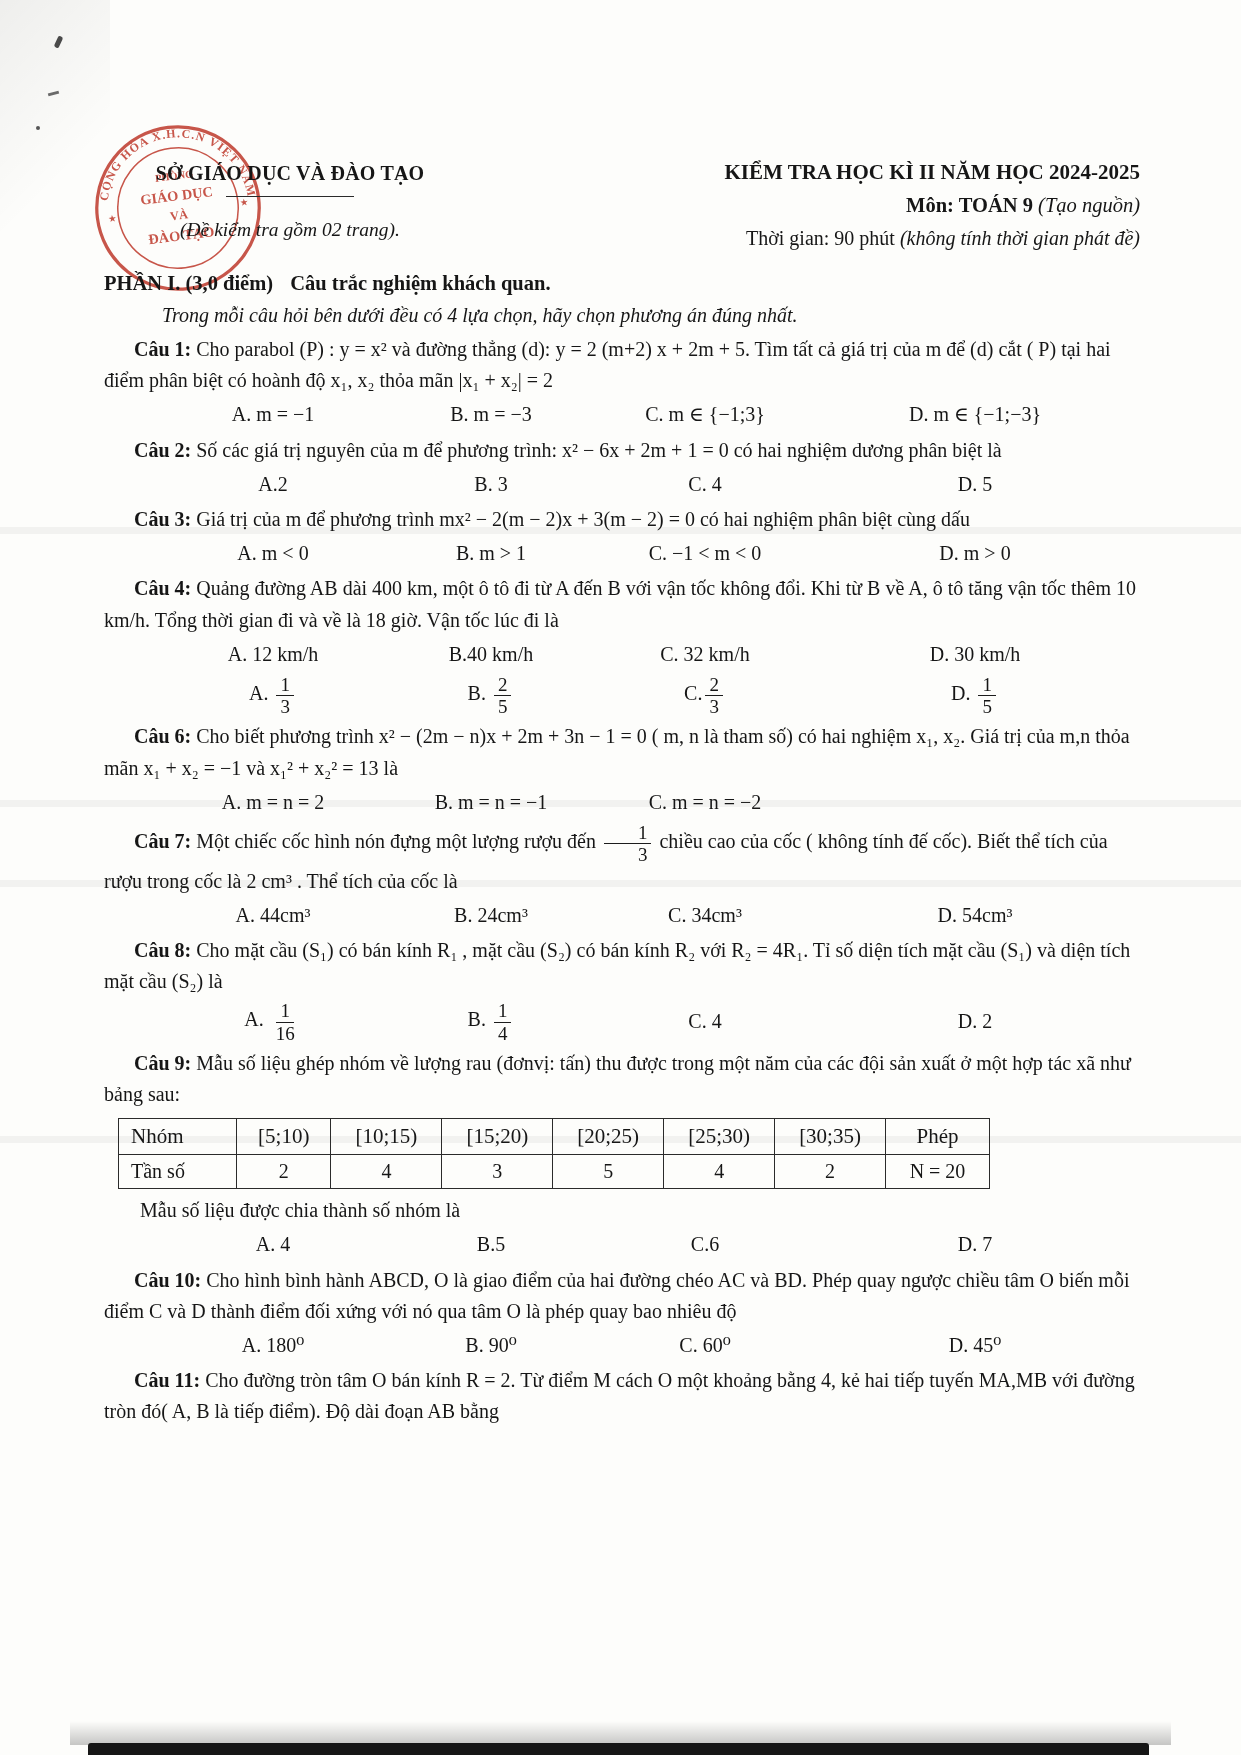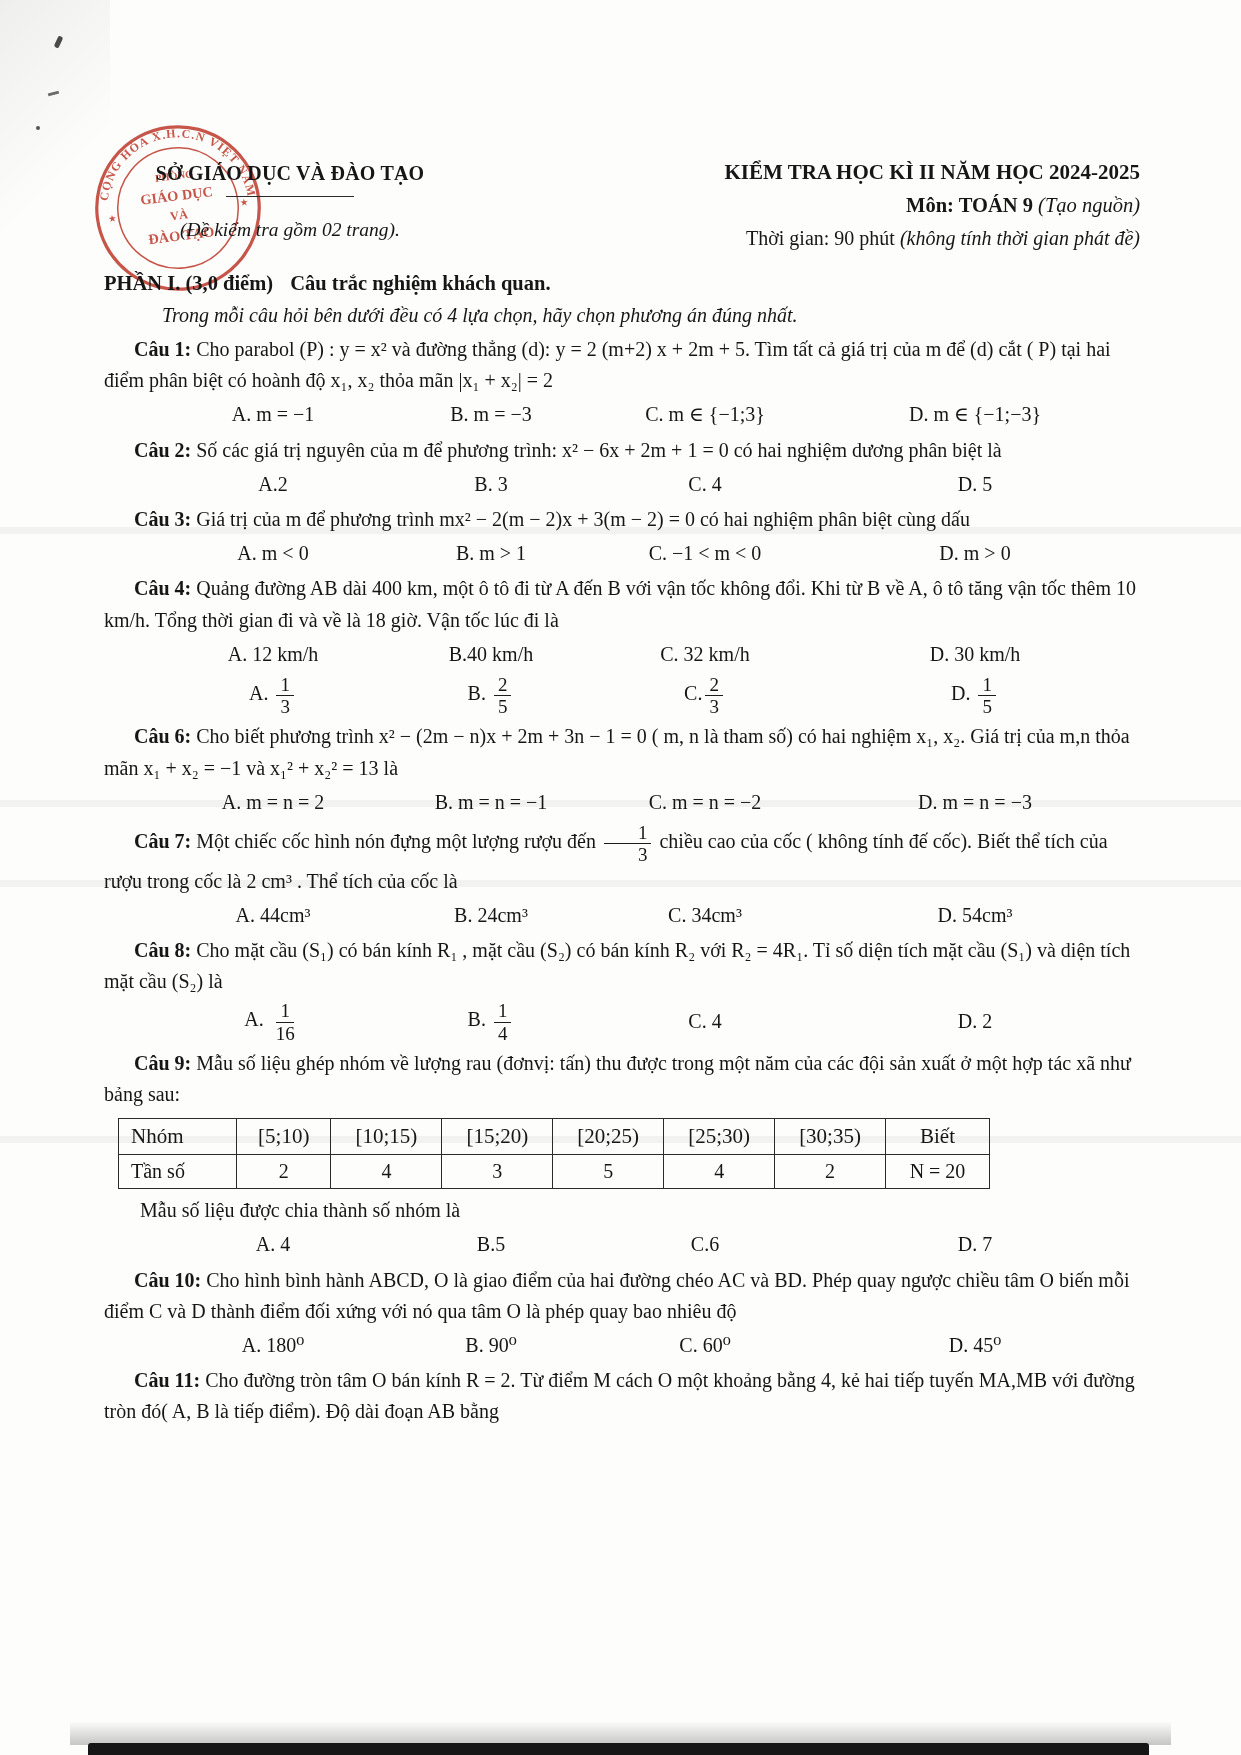--- a/index.html
+++ b/index.html
@@ -201,21 +201,20 @@
             </span></span>
       </div>
     </div>
 
     <div>
       <p class="q"><b class="qlabel">Câu 6:</b> <span>Cho biết phương trình x² − (2m − n)x + 2m + 3n − 1 = 0 ( m, n là tham số) có hai nghiệm x₁, x₂. Giá trị của m,n thỏa mãn x₁ + x₂ = −1 và x₁² + x₂² = 13 là</span></p>
       <div class="opts">
         <span class="opt">A.  m = n = 2</span>
         <span class="opt">B. m = n = −1</span>
         <span class="opt">C.  m = n = −2</span>
-        <span class="opt">D.  m = n = −3</span>
       </div>
     </div>
 
     <div>
       <p class="q"><b class="qlabel">Câu 7:</b> <span>Một chiếc cốc hình nón đựng một lượng rượu đến <span class="fr">
               <i>1</i>
               <i>3</i>
             </span> chiều cao của cốc ( không tính đế cốc). Biết thể tích của rượu trong cốc là 2 cm³ . Thể tích của cốc là</span></p>
       <div class="opts">
         <span class="opt">A.  44cm³</span>
@@ -246,21 +245,21 @@
       <table class="freq-table">
         <tbody>
             <tr>
           <td>Nhóm</td>
           <td>[5;10)</td>
           <td>[10;15)</td>
           <td>[15;20)</td>
           <td>[20;25)</td>
           <td>[25;30)</td>
           <td>[30;35)</td>
-          <td>Biết</td>
+          <td>Phép</td>
         </tr>
         <tr>
           <td>Tần số</td>
           <td>2</td>
           <td>4</td>
           <td>3</td>
           <td>5</td>
           <td>4</td>
           <td>2</td>
           <td>N = 20</td>

